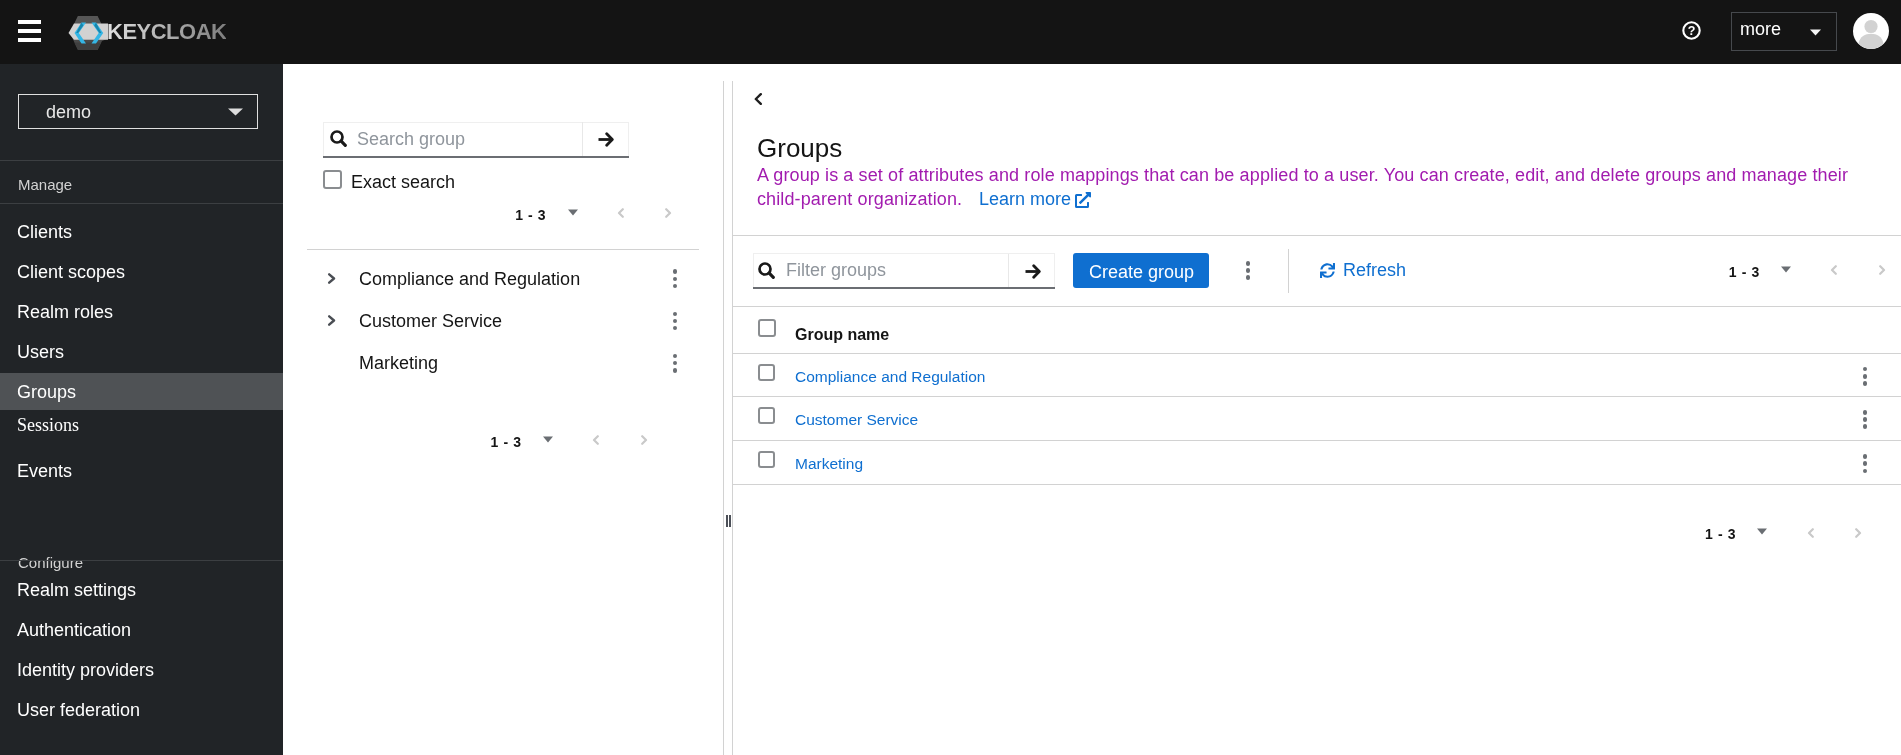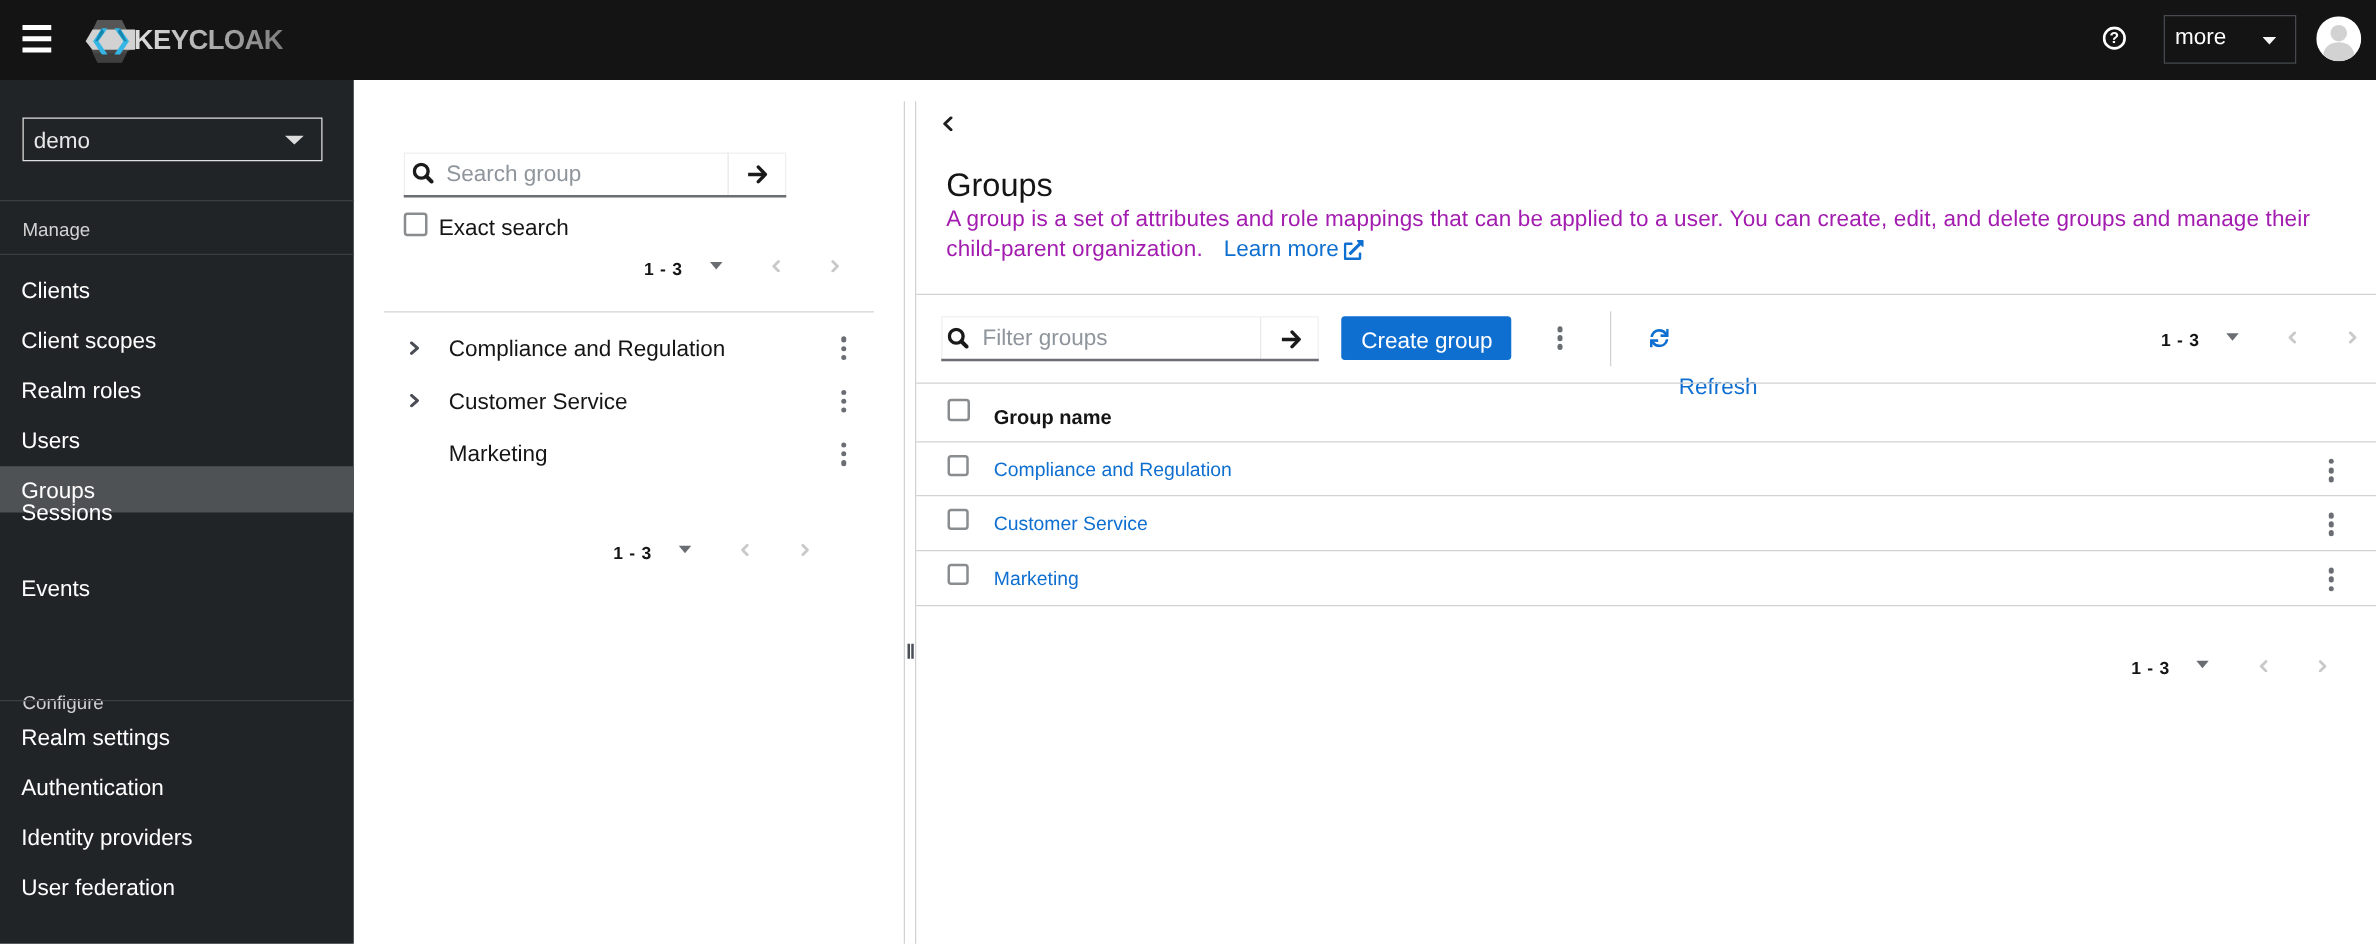--- a/index.html
+++ b/index.html
@@ -47,34 +47,34 @@
 <svg class="abs" style="left:1809.5px;top:28.5px;" width="11" height="7" viewBox="0 0 11 7">
     <polygon points="0,0.5 11,0.5 5.5,6.5" fill="#f5f5f5"></polygon>
   </svg>
 <svg class="abs" style="left:1853px;top:13px;" width="36" height="36" viewBox="0 0 36 36">
   <circle cx="18" cy="18" r="18" fill="#fff"></circle>
   <circle cx="18" cy="13.5" r="6.6" fill="#d2d2d2"></circle>
   <path d="M 5.5 30.5 C 7 23.5 12 20.8 18 20.8 C 24 20.8 29 23.5 30.5 30.5 C 27.2 33.9 22.9 36 18 36 C 13.1 36 8.8 33.9 5.5 30.5 Z" fill="#d2d2d2"></path>
 </svg>
 
 <div class="abs" style="left:18px;top:94px;width:240px;height:35px;border:1px solid #e0e0e0;"></div>
-<div class="abs" style="left:27px;top:101.8px;font-size:18px;line-height:20px;color:#e8e8e8;">demo</div>
+<div class="abs" style="left:46px;top:101.8px;font-size:18px;line-height:20px;color:#e8e8e8;">demo</div>
 <svg class="abs" style="left:228px;top:107.5px;" width="15" height="8" viewBox="0 0 15 8">
     <polygon points="0,0.5 15,0.5 7.5,7.5" fill="#ddd"></polygon>
   </svg>
 <div class="abs navdiv" style="top:160px;"></div>
 <div class="abs navlabel" style="top:176px;">Manage</div>
 <div class="abs navdiv" style="top:203px;"></div>
 <div class="abs" style="left:0;top:373px;width:283px;height:36.5px;background:#4f5255;"></div>
 <div class="abs navitem" style="top:222.4px;">Clients</div>
 <div class="abs navitem" style="top:262.2px;">Client scopes</div>
 <div class="abs navitem" style="top:302px;">Realm roles</div>
 <div class="abs navitem" style="top:341.8px;">Users</div>
 <div class="abs navitem" style="top:381.6px;">Groups</div>
-<div class="abs navitem" style="top:400px;">Sessions</div>
+<div class="abs navitem" style="top:415px;font-family:Liberation Serif, serif;">Sessions</div>
 <div class="abs navitem" style="top:461.2px;">Events</div>
 <div class="abs navlabel" style="top:534px;margin-top:20px;">Configure</div>
 <div class="abs navdiv" style="top:560px;"></div>
 <div class="abs navitem" style="top:580.3px;">Realm settings</div>
 <div class="abs navitem" style="top:620.1px;text-align:right;">Authentication</div>
 <div class="abs navitem" style="top:659.9px;">Identity providers</div>
 <div class="abs navitem" style="top:699.7px;">User federation</div>
 
 <div class="abs vline" style="left:723px;top:81px;height:674px;"></div>
 <div class="abs vline" style="left:732px;top:81px;height:674px;"></div>
@@ -172,21 +172,21 @@
 <div class="abs" style="left:1089px;top:261.6px;font-size:18px;line-height:20px;color:#fff;">Create group</div>
 <div class="abs kebab" style="left:1245.7px;top:261.1px;">
     <span></span>
     <span></span>
     <span></span>
   </div>
 <div class="abs vline" style="left:1288px;top:249px;height:44px;background:#d2d2d2;"></div>
 <svg class="abs" style="left:1320px;top:263px;" width="15" height="15" viewBox="0 0 512 512">
   <path fill="#0f6fd0" d="M440.65 12.57l4 82.77A247.16 247.16 0 0 0 255.83 8C134.73 8 33.91 94.92 12.29 209.82A12 12 0 0 0 24.09 224h49.05a12 12 0 0 0 11.67-9.26 175.91 175.91 0 0 1 317-56.94l-101.46-4.86a12 12 0 0 0-12.57 12v47.41a12 12 0 0 0 12 12H500a12 12 0 0 0 12-12V12a12 12 0 0 0-12-12h-47.37a12 12 0 0 0-11.98 12.57zM255.83 432a175.61 175.61 0 0 1-146-77.8l101.8 4.87a12 12 0 0 0 12.57-12v-47.4a12 12 0 0 0-12-12H12a12 12 0 0 0-12 12V500a12 12 0 0 0 12 12h47.35a12 12 0 0 0 12-12.6l-4.15-82.57A247.17 247.17 0 0 0 256.17 504c121.11 0 221.93-86.92 243.55-201.82a12 12 0 0 0-11.8-14.18h-49.05a12 12 0 0 0-11.67 9.26A175.86 175.86 0 0 1 255.83 432z"></path>
 </svg>
-<div class="abs blue" style="left:1343px;top:260.2px;font-size:18px;line-height:20px;margin-top:39px;">Refresh</div>
+<div class="abs blue" style="left:1343px;top:260.2px;font-size:18px;line-height:20px;">Refresh</div>
 <div class="abs pagnum" style="left:1728.8px;top:263.8px;">1 - 3</div>
 <svg class="abs" style="left:1781.1px;top:265.9px;" width="10" height="7" viewBox="0 0 10 7">
     <polygon points="0,0.5 10,0.5 5,6.5" fill="#6a6e73"></polygon>
   </svg>
 <svg class="abs" style="left:1830.3px;top:265.2px;" width="8" height="10" viewBox="0 0 8 10">
     <polyline points="5.8,1.2 2,5 5.8,8.8" fill="none" stroke="#c9c9c9" stroke-width="2.2" stroke-linecap="round" stroke-linejoin="round"></polyline>
   </svg>
 <svg class="abs" style="left:1877.8px;top:265.2px;" width="8" height="10" viewBox="0 0 8 10">
     <polyline points="2.2,1.2 6,5 2.2,8.8" fill="none" stroke="#c9c9c9" stroke-width="2.2" stroke-linecap="round" stroke-linejoin="round"></polyline>
   </svg>

